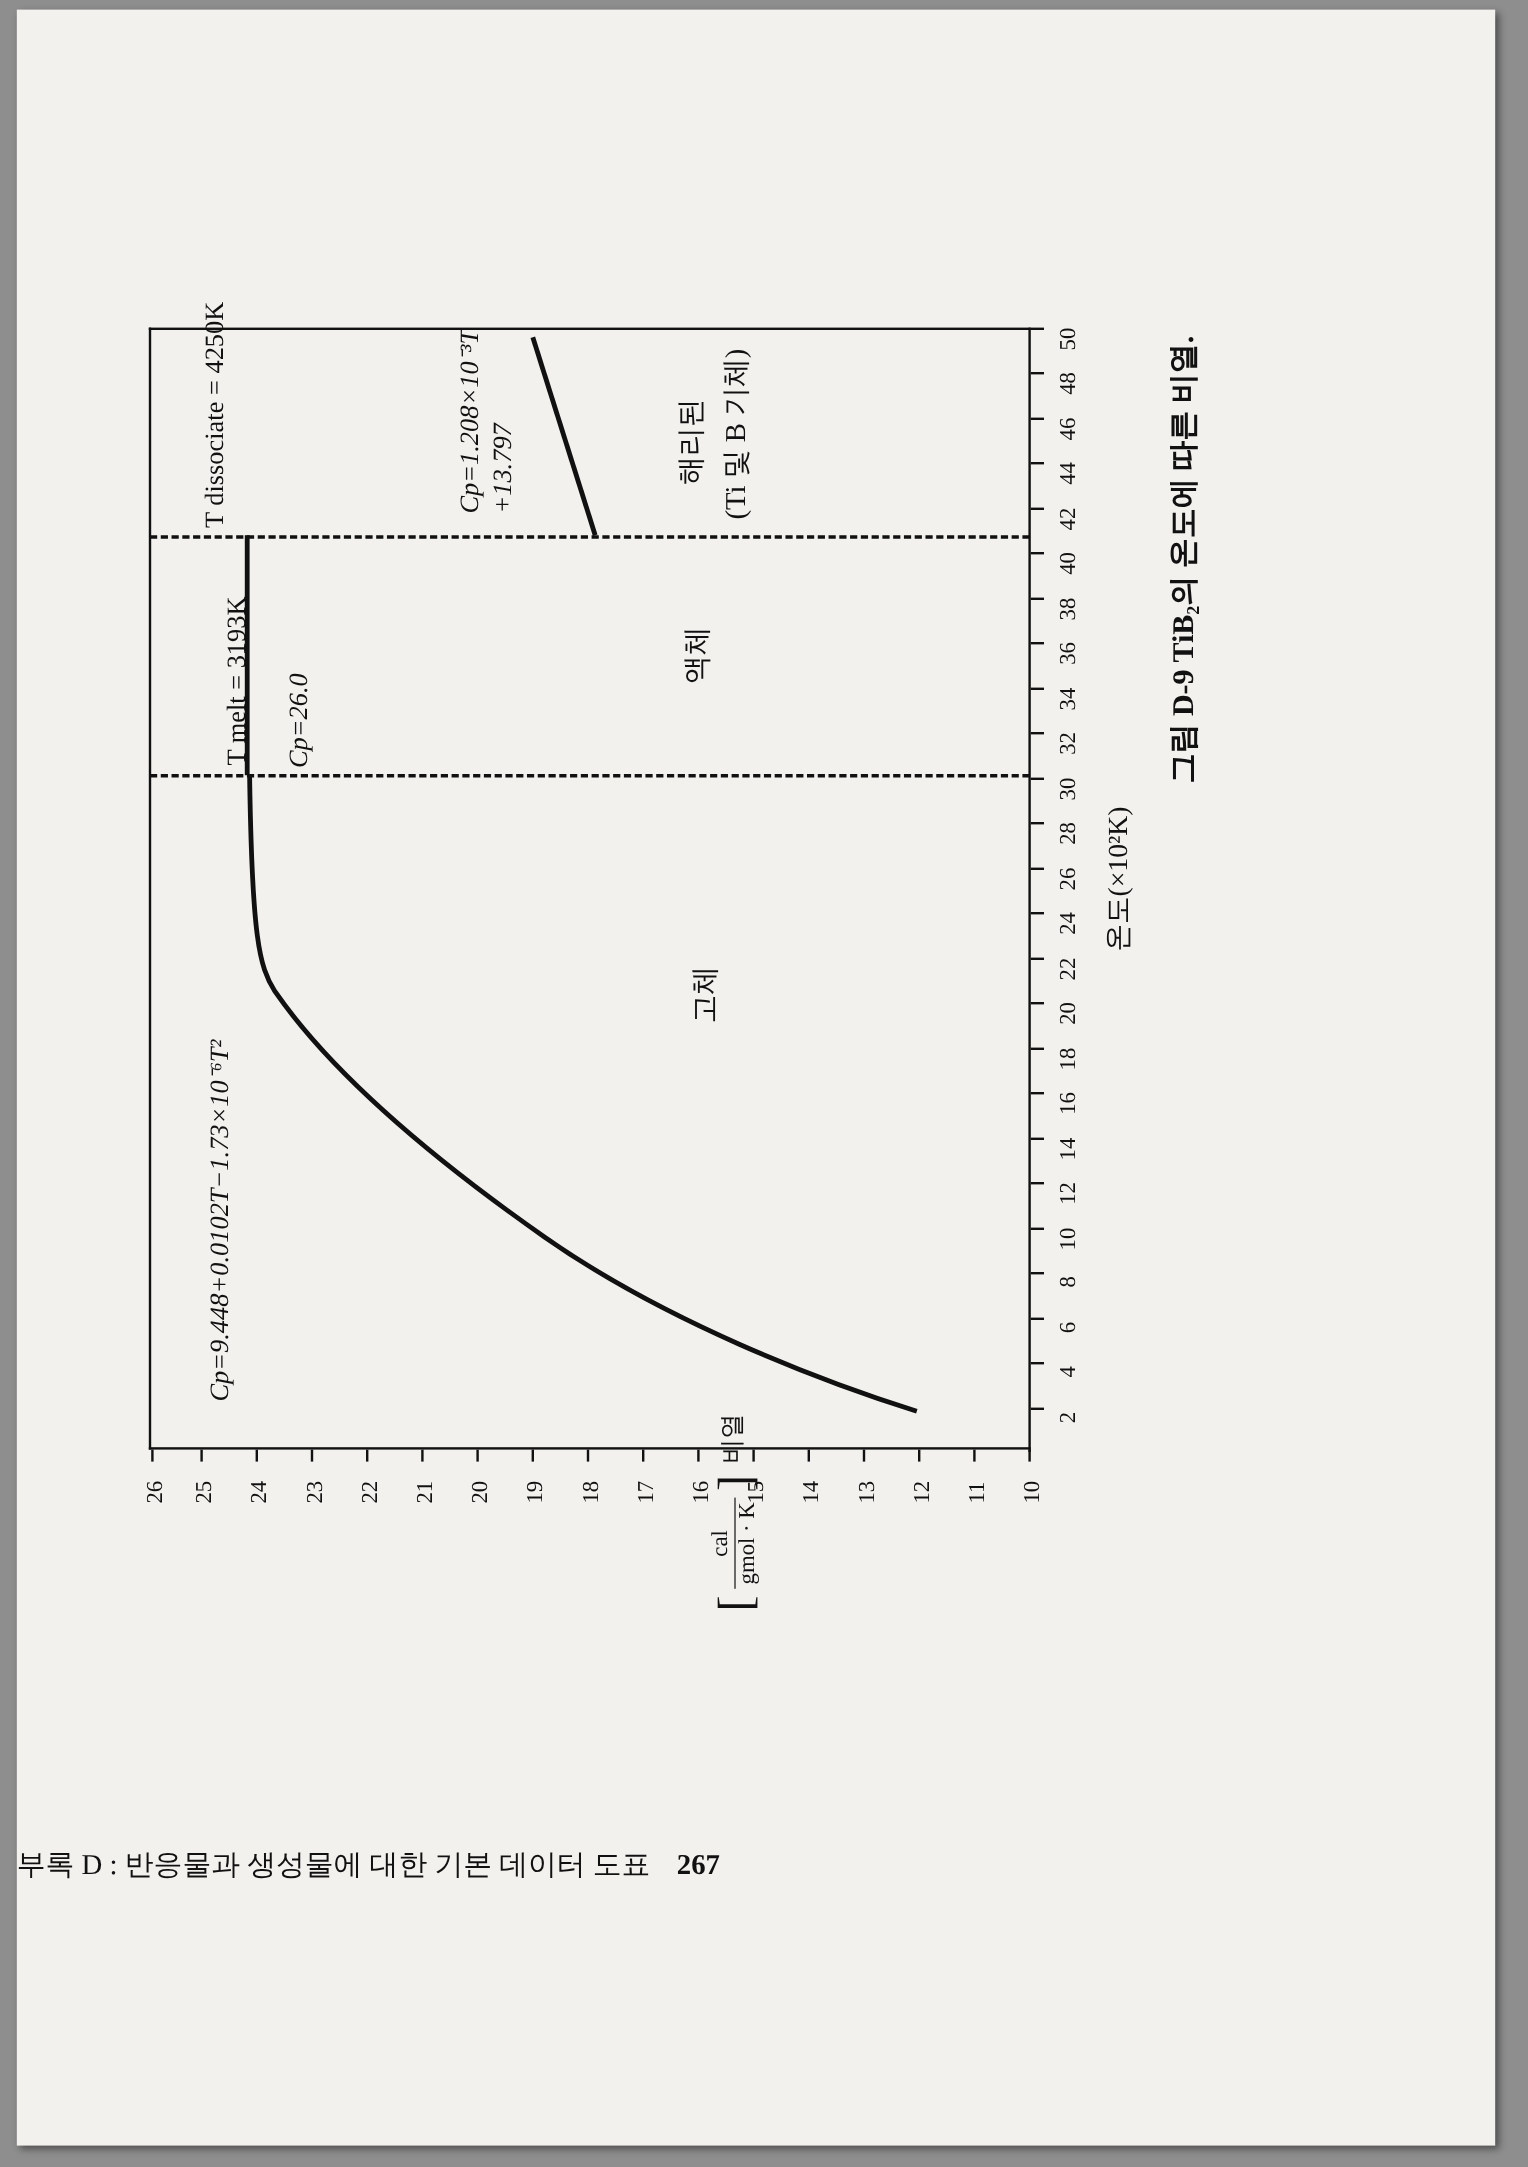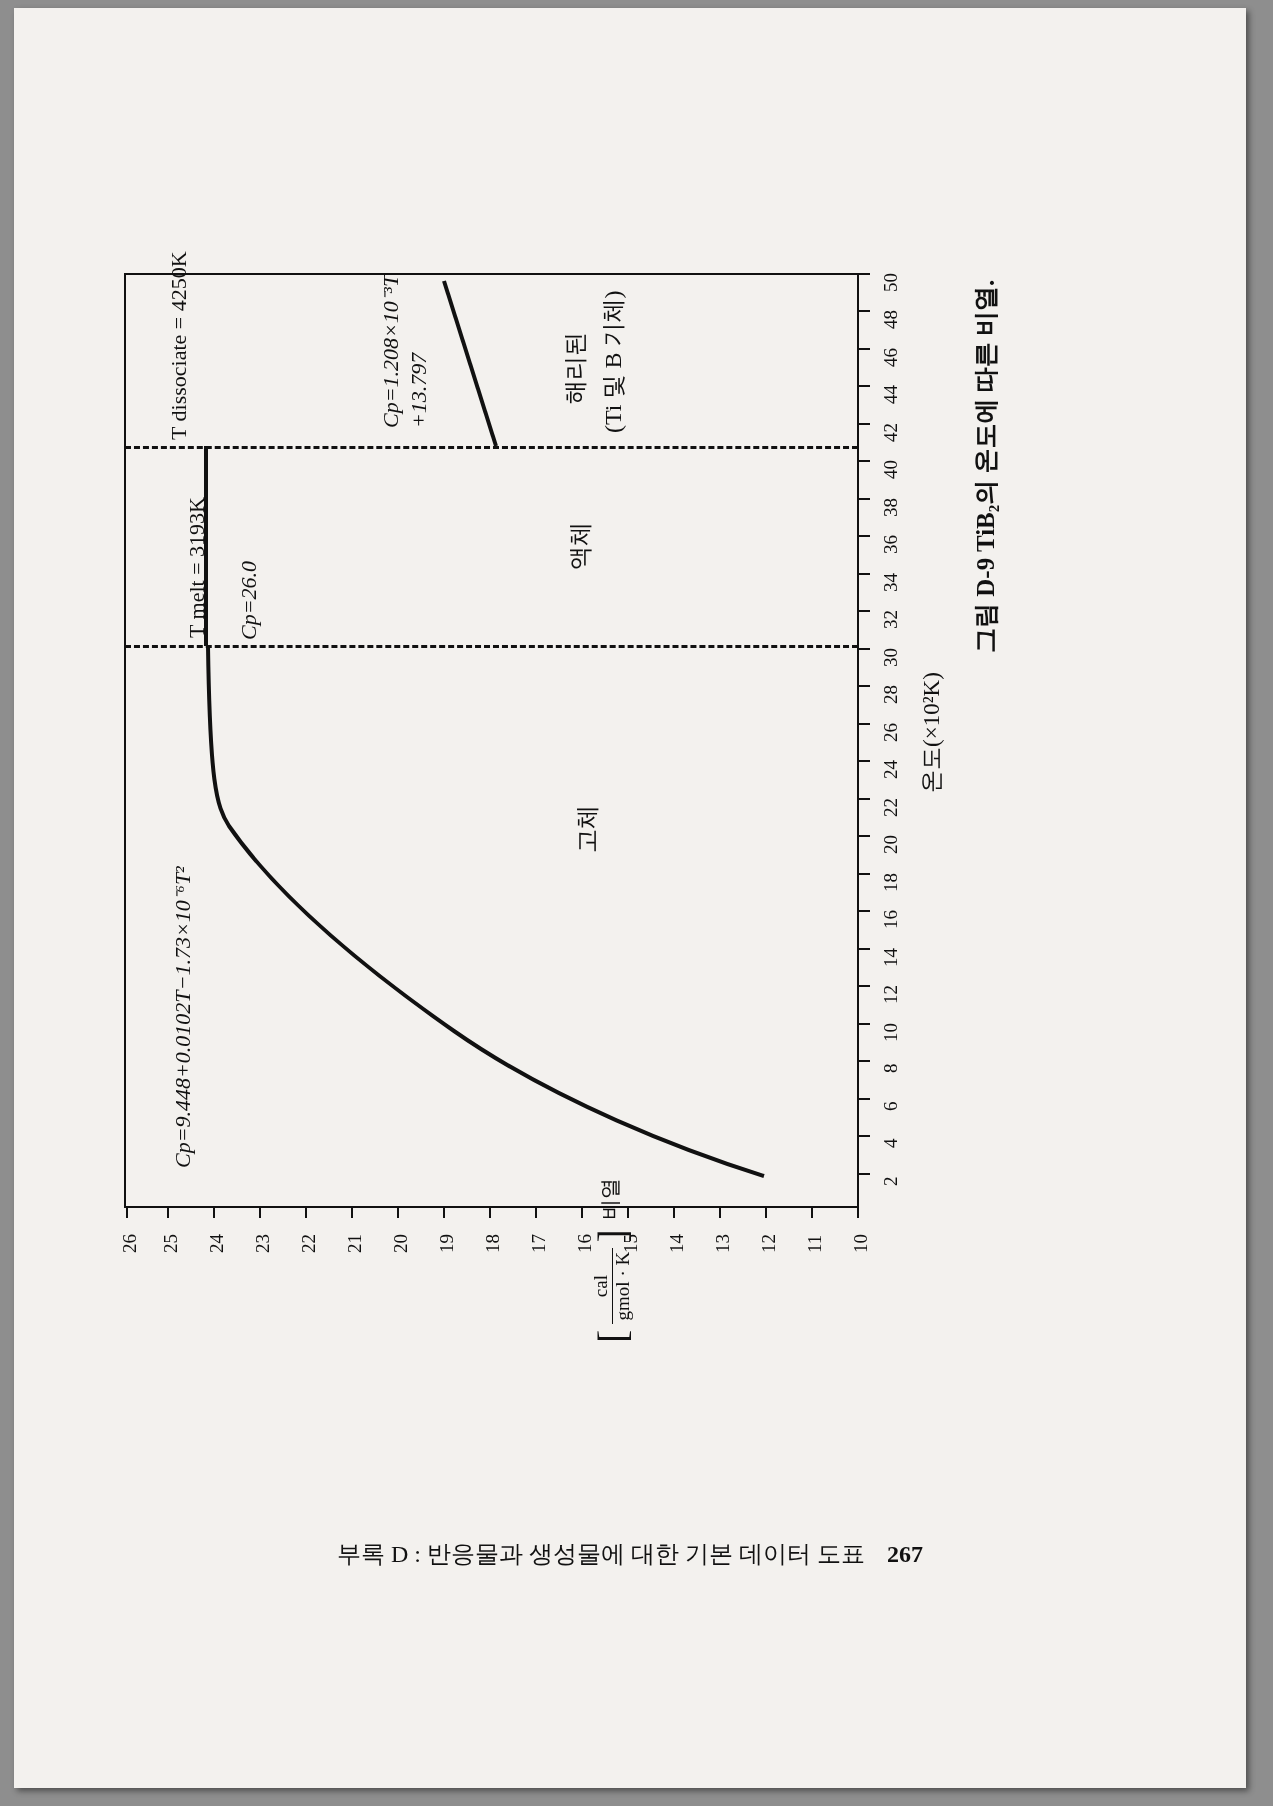--- a/index.html
+++ b/index.html
@@ -102,21 +102,21 @@
     white-space: nowrap;
     font-size: 25px;
     font-weight: bold;
     color: #111;
   }
   #footer {
     position: absolute;
     left: 0;
     top: 1530px;
     width: 1232px;
-    text-align: center;
+    text-align: left;
     font-size: 24px;
     color: #111;
     font-family: "Liberation Serif", serif;
   }
   #footer .pg { font-weight: bold; margin-left: 16px; }
   .ylabel-box {
     position: absolute;
     transform: rotate(-90deg);
     transform-origin: left top;
     white-space: nowrap;

